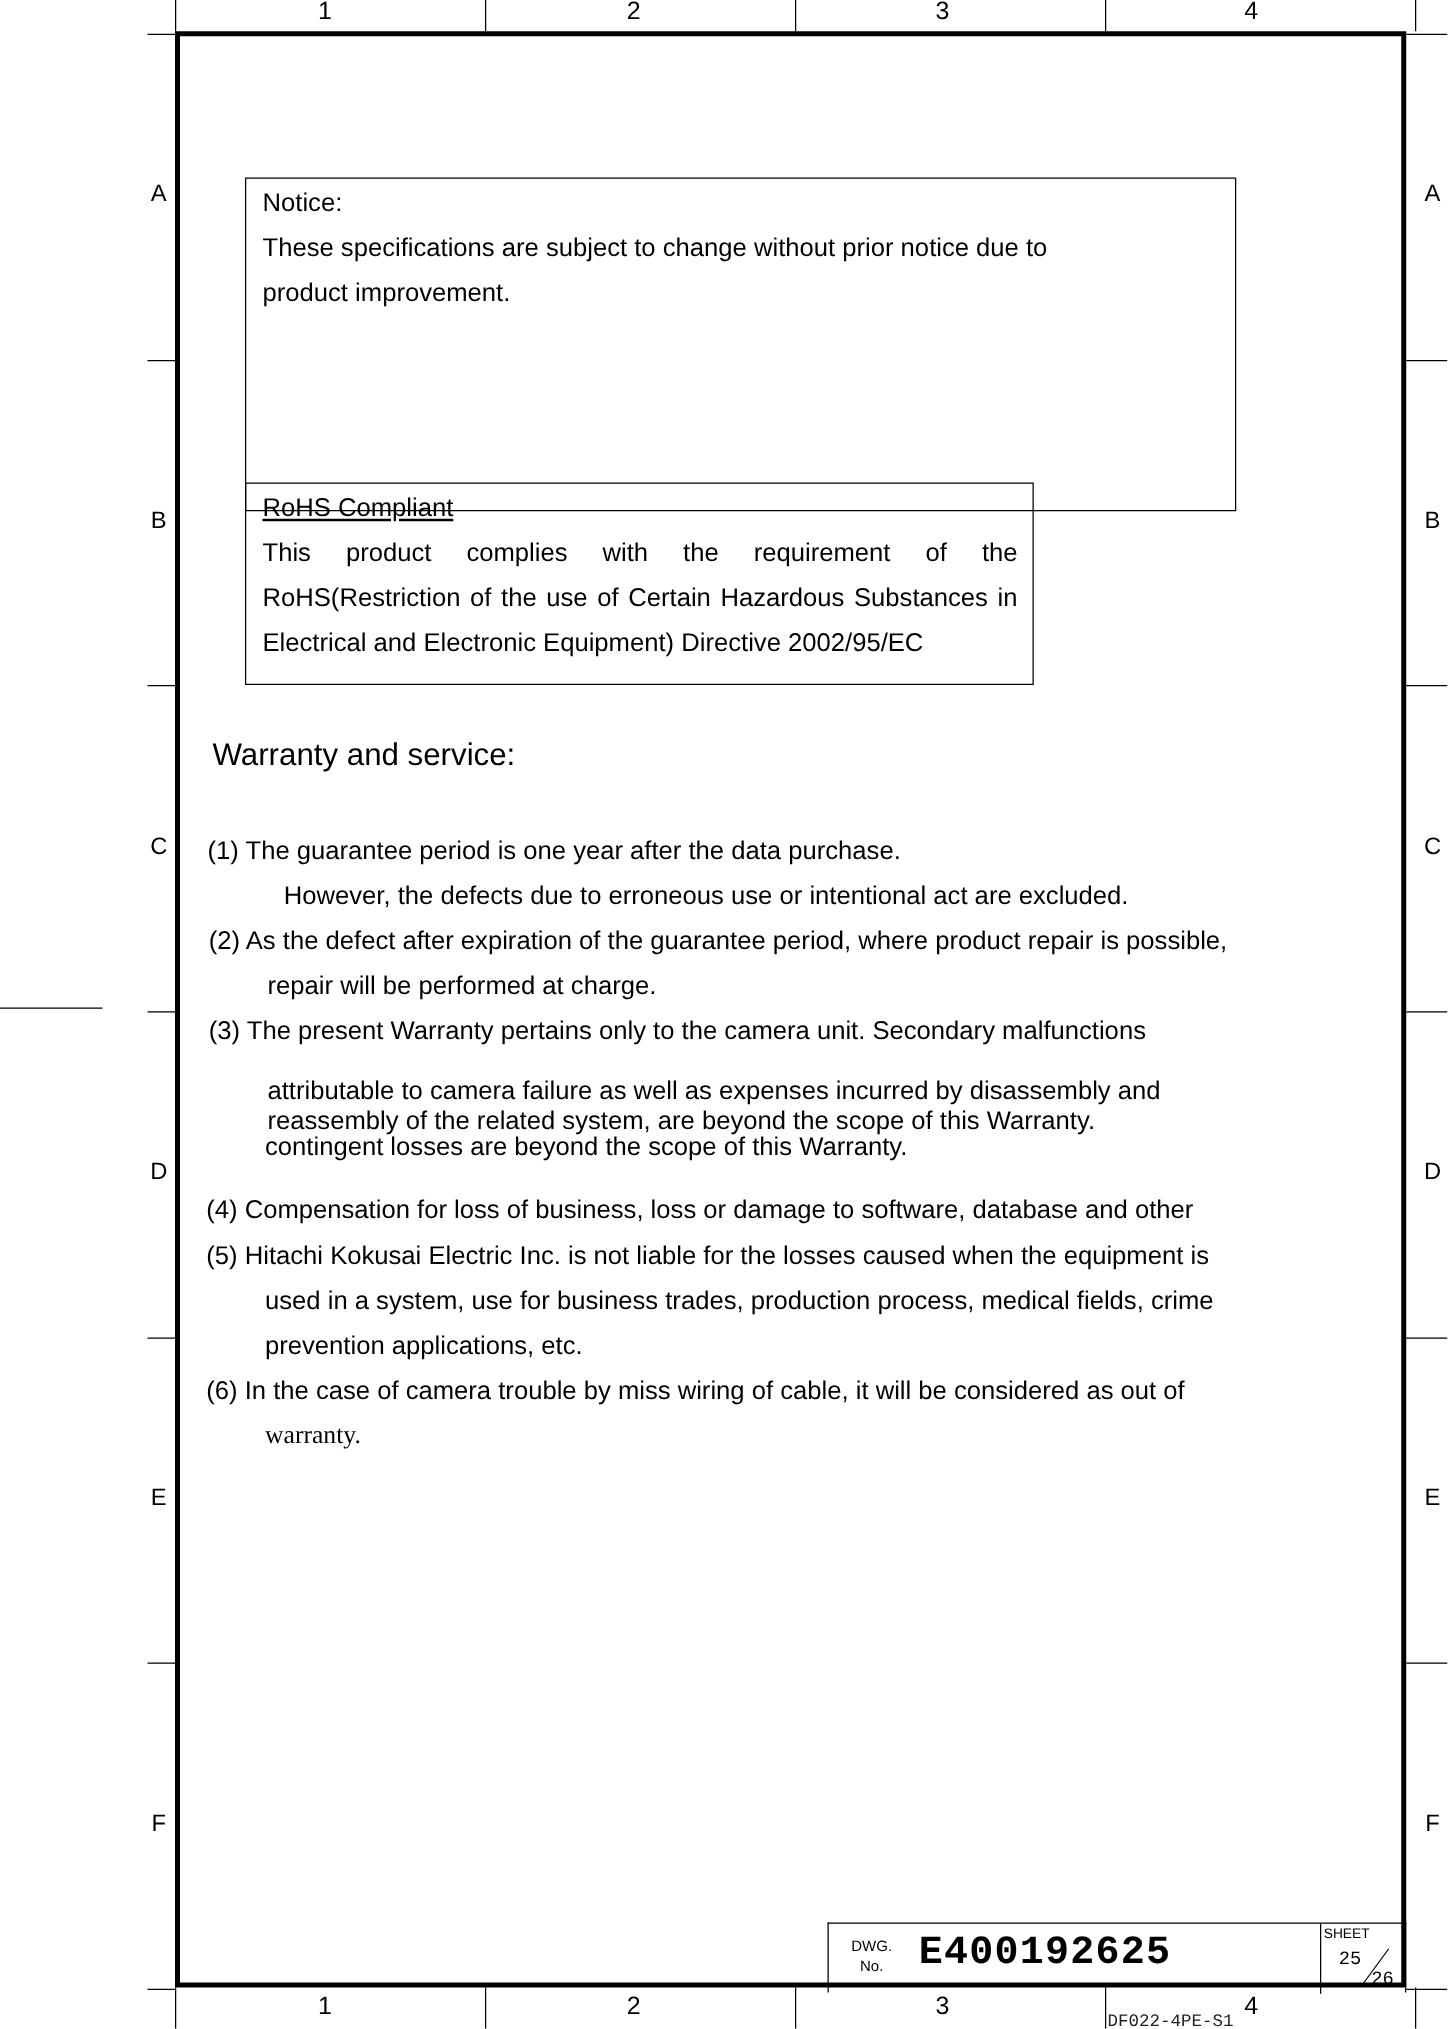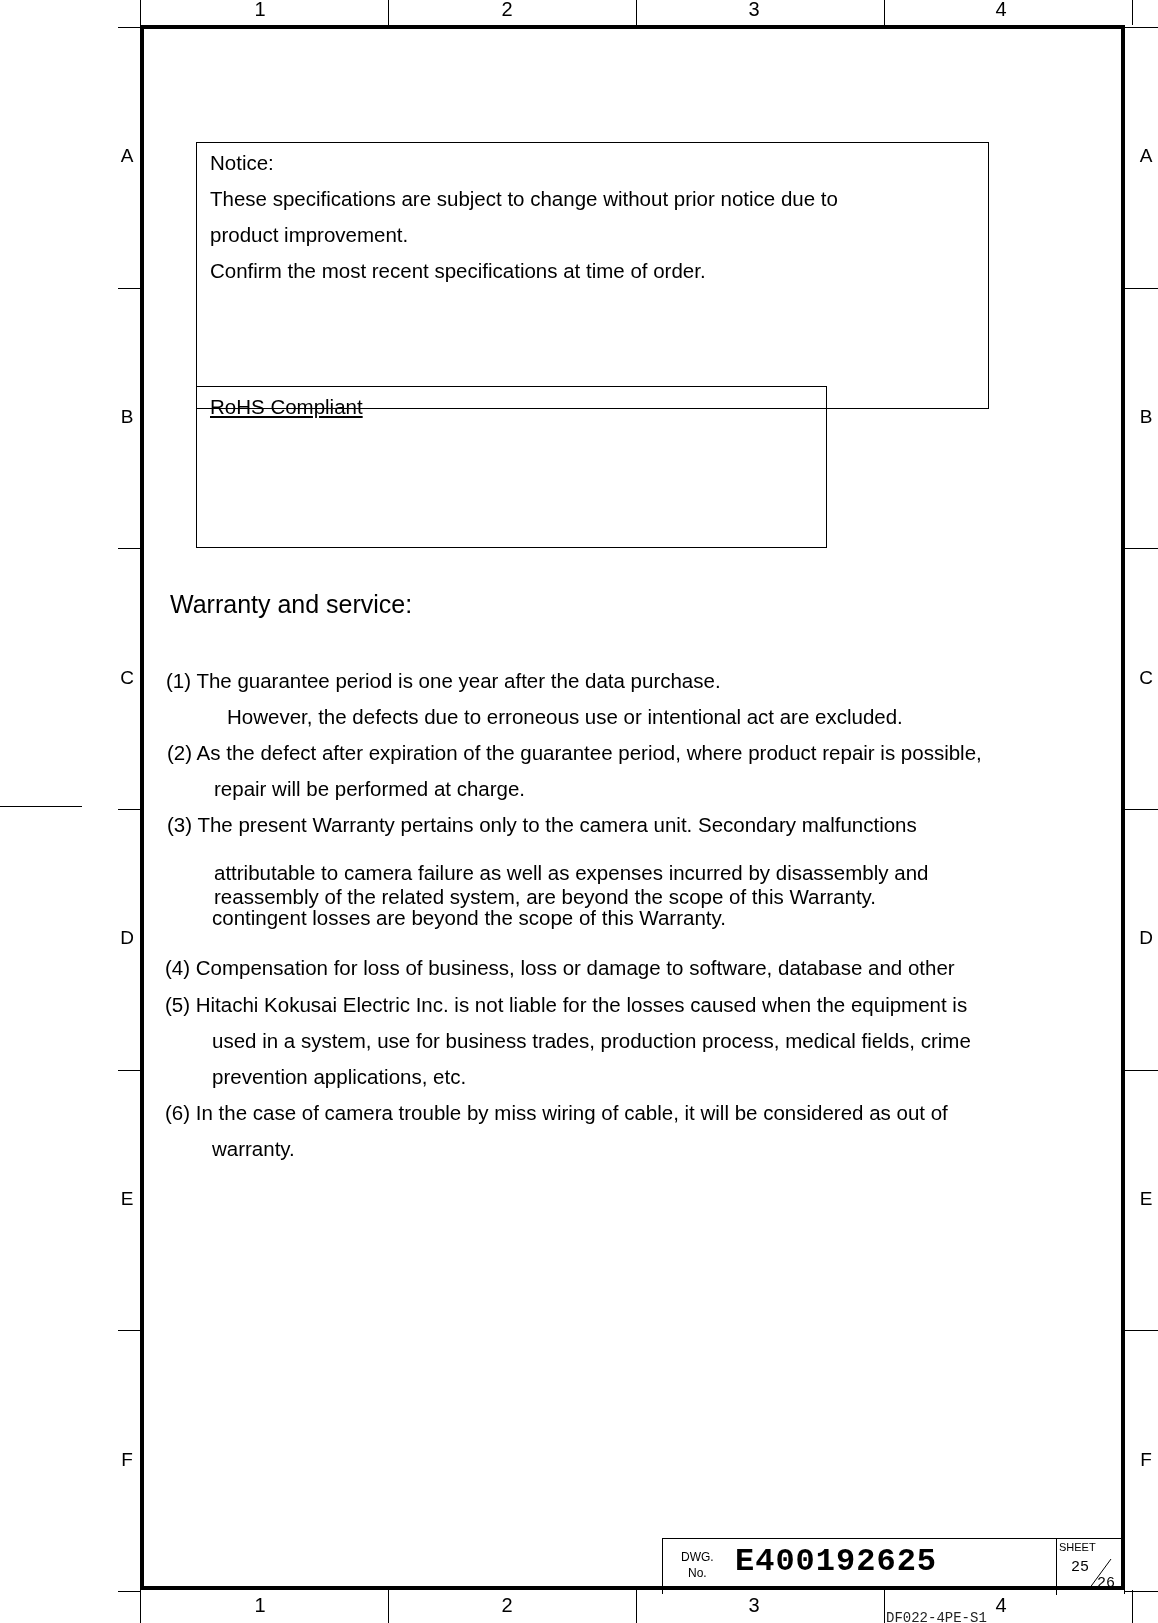--- a/index.html
+++ b/index.html
@@ -82,42 +82,42 @@
 <div class="row-label" style="left:1136px;top:406px;">B</div>
 <div class="row-label" style="left:1136px;top:667px;">C</div>
 <div class="row-label" style="left:1136px;top:927px;">D</div>
 <div class="row-label" style="left:1136px;top:1188px;">E</div>
 <div class="row-label" style="left:1136px;top:1449px;">F</div>
 
 <div class="box" style="left:196px;top:98px;width:793px;height:267px;padding:2px 12px 0 13px;margin-top:44px;">
   <div class="txt">Notice:</div>
   <div class="txt">These specifications are subject to change without prior notice due to</div>
   <div class="txt">product improvement.</div>
-  <div class="txt">Confirm the most recent specifications at time of order.</div>
 </div>
 
 <div class="box" style="left:196px;top:386px;width:631px;height:162px;padding:2px 12px 0 13px;">
   <div class="txt u">RoHS Compliant</div>
+  <div class="txt justify">This product complies with the requirement of the RoHS(Restriction of the use of Certain Hazardous Substances in Electrical and Electronic Equipment) Directive 2002/95/EC</div>
 </div>
 
 <div class="w-title">Warranty and service:</div>
 <div class="w-line" style="left:166px;top:669px;">(1) The guarantee period is one year after the data purchase.</div>
 <div class="w-line" style="left:227px;top:705px;">However, the defects due to erroneous use or intentional act are excluded.</div>
 <div class="w-line" style="left:167px;top:741px;">(2) As the defect after expiration of the guarantee period, where product repair is possible,</div>
 <div class="w-line" style="left:214px;top:777px;">repair will be performed at charge.</div>
 <div class="w-line" style="left:167px;top:813px;">(3) The present Warranty pertains only to the camera unit. Secondary malfunctions</div>
 <div class="w-line" style="left:214px;top:849px;margin-top:12px;">attributable to camera failure as well as expenses incurred by disassembly and</div>
 <div class="w-line" style="left:214px;top:885px;">reassembly of the related system, are beyond the scope of this Warranty.</div>
 <div class="w-line" style="left:165px;top:921px;margin-top:35px;">(4) Compensation for loss of business, loss or damage to software, database and other</div>
 <div class="w-line" style="left:212px;top:906px;">contingent losses are beyond the scope of this Warranty.</div>
 <div class="w-line" style="left:165px;top:993px;">(5) Hitachi Kokusai Electric Inc. is not liable for the losses caused when the equipment is</div>
 <div class="w-line" style="left:212px;top:1029px;">used in a system, use for business trades, production process, medical fields, crime</div>
 <div class="w-line" style="left:212px;top:1065px;">prevention applications, etc.</div>
 <div class="w-line" style="left:165px;top:1101px;">(6) In the case of camera trouble by miss wiring of cable, it will be considered as out of</div>
-<div class="w-line" style="left:212px;top:1137px;">warranty.</div>
+<div class="w-line" style="left:212px;top:1137px;font-family:Liberation Serif, serif;">warranty.</div>
 
 <div class="titleblock">
   <div class="dwg-lbl">
     <div>DWG.</div>
     <div>No.</div>
   </div>
   <div class="dwg-num">E400192625</div>
   <div class="sheet">
     <div class="sheet-lbl">SHEET</div>
     <div class="sheet-num">25</div>

